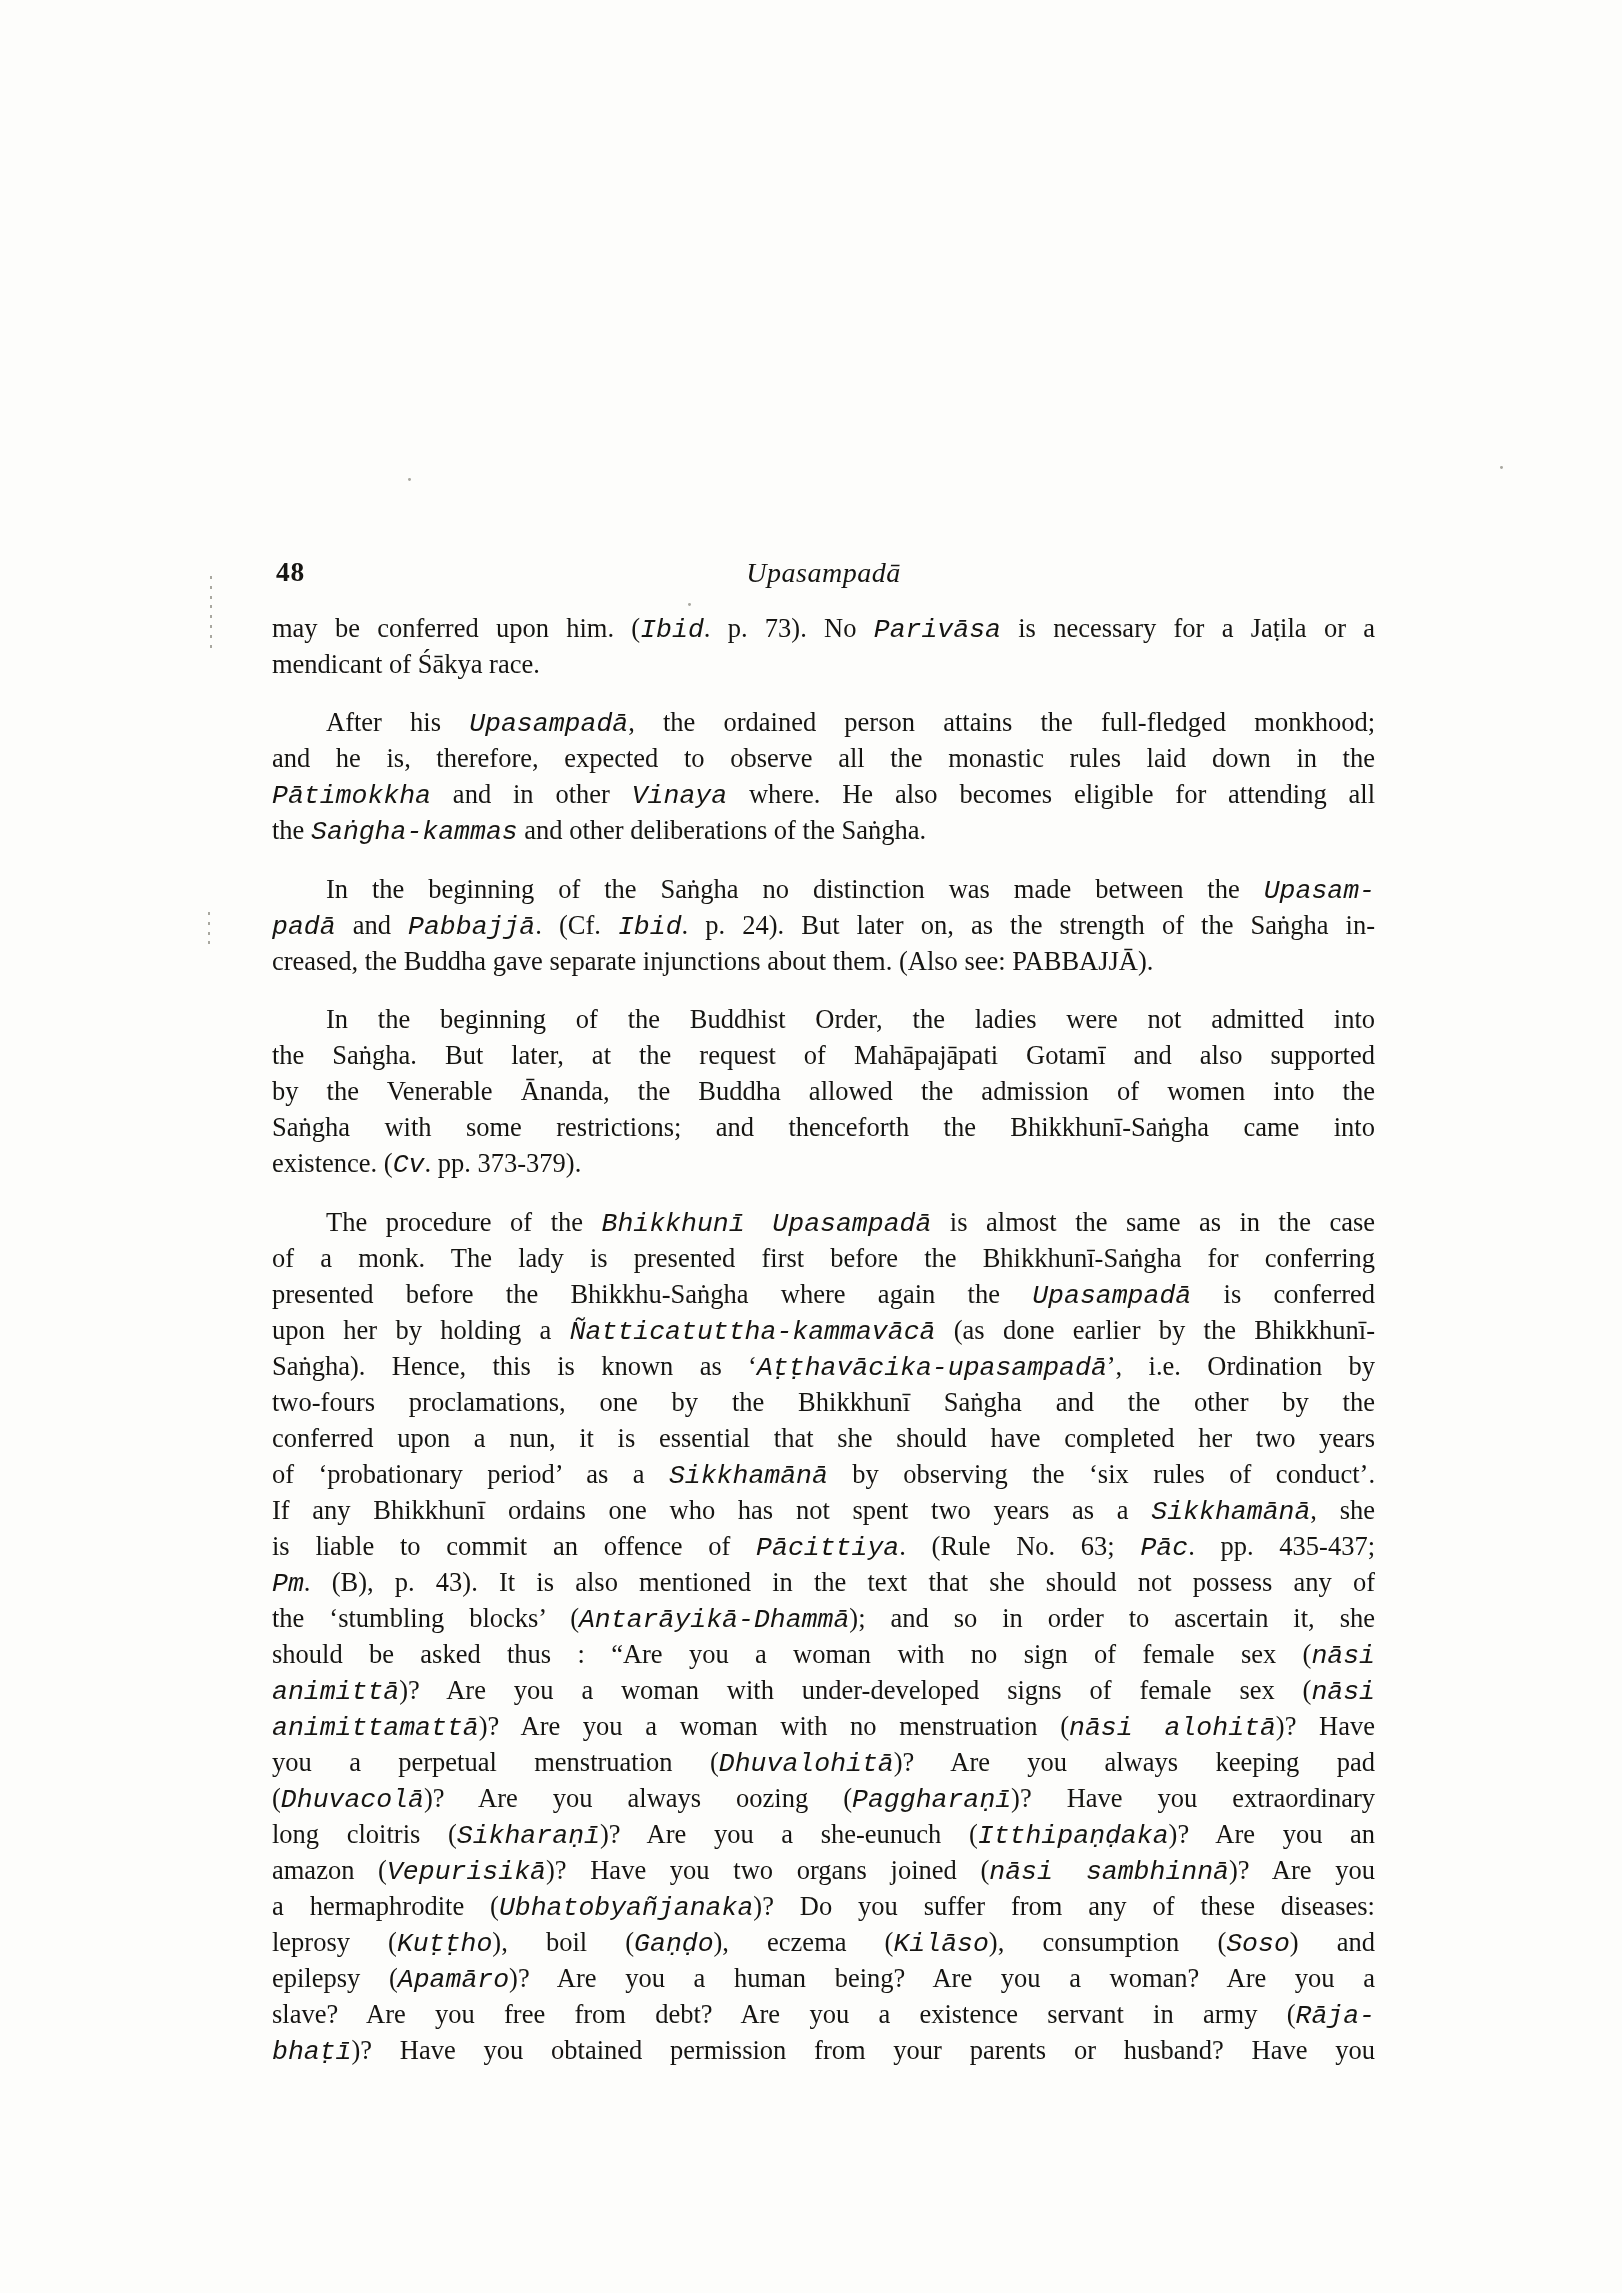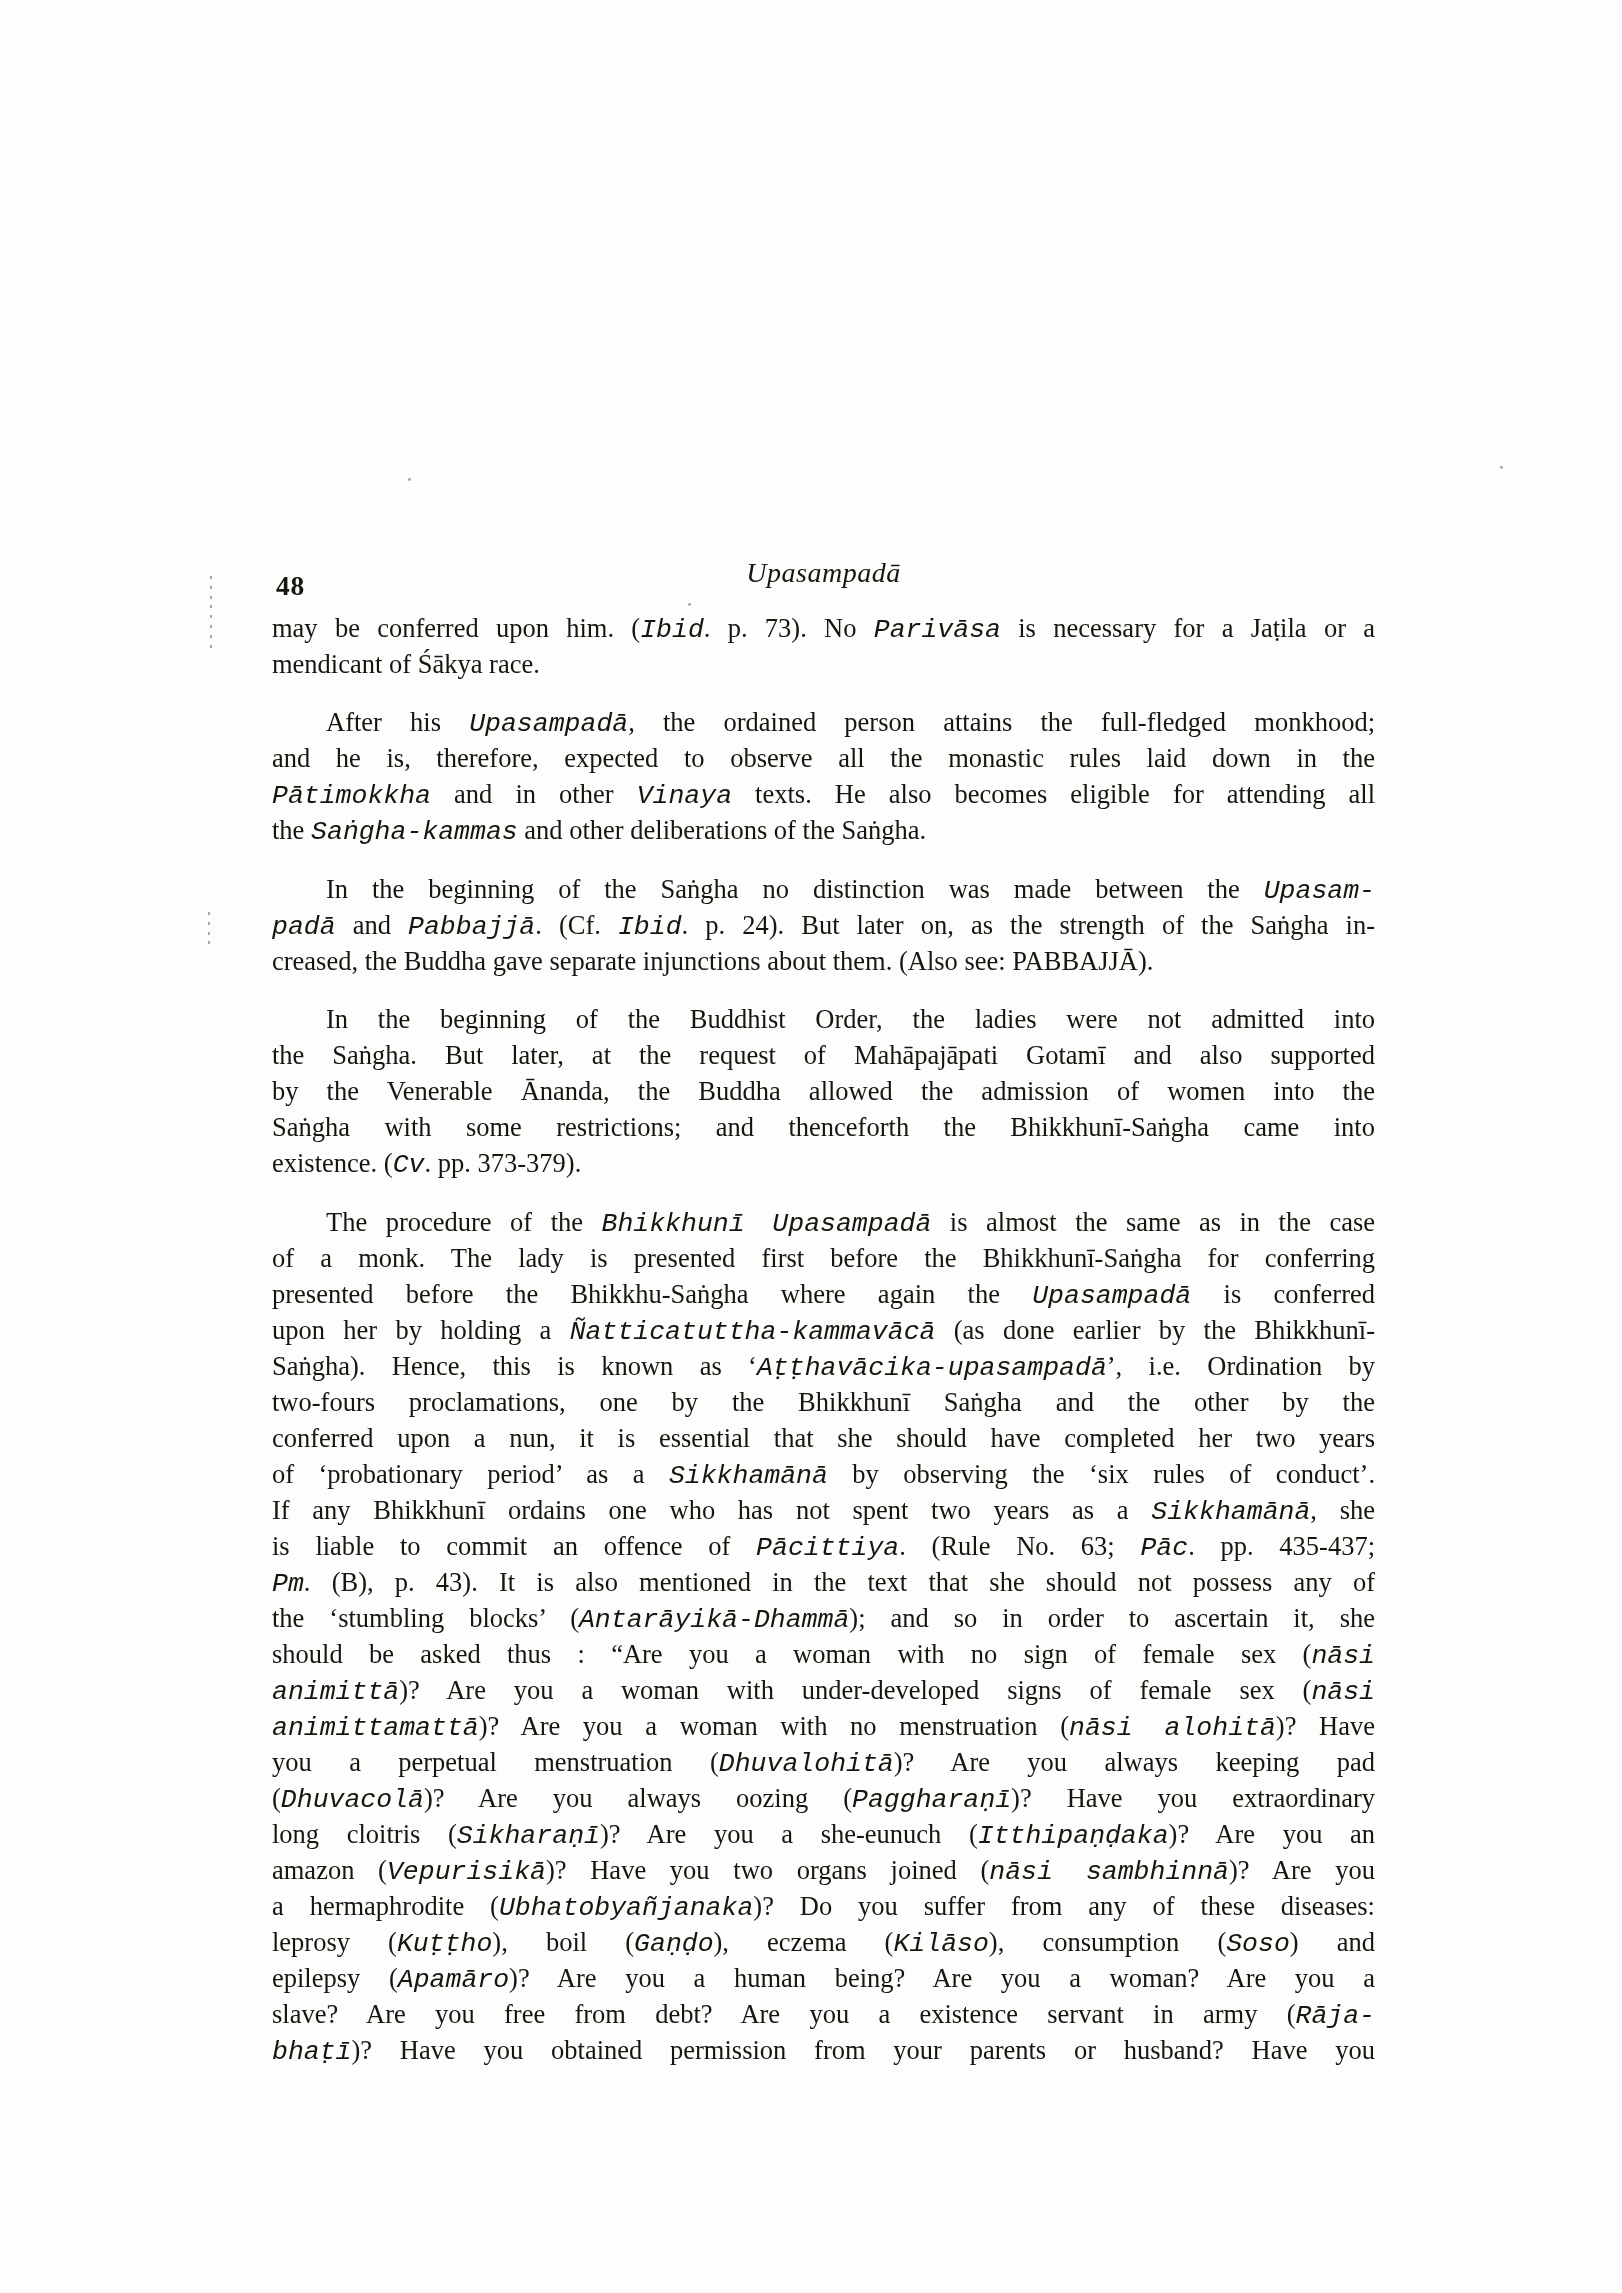--- a/index.html
+++ b/index.html
@@ -9,21 +9,21 @@
     background:#fdfdfb;
     font-family:"Liberation Serif","DejaVu Serif",serif;
     color:#161512;
     overflow:hidden;
   }
   .text-block{
     position:absolute;left:272px;top:555px;width:1103px;
   }
   .page-head{position:relative;height:43px;margin-bottom:11.8px;}
   .page-num{
-    position:absolute;left:3.9px;top:16px;
+    position:absolute;left:3.9px;top:2px;
     font-size:27.4px;font-weight:600;letter-spacing:1px;
   }
   .running-title{
     position:absolute;left:0;right:0;top:2px;text-align:center;
     font-size:28px;font-style:italic;letter-spacing:0.5px;
   }
   .paragraph{margin:0 0 22.5px 0;}
   .paragraph.large-gap{margin-top:19.6px;}
   .line{
     font-size:26.5px;line-height:36px;height:36px;overflow:hidden;
@@ -57,21 +57,21 @@
       <span class="running-title">Upasampadā</span>
     </div>
     <div id="text-body">
         <div class="paragraph">
           <div class="line"><span>may be conferred upon him. (</span><i>Ibid</i><span>. p. 73). No </span><i>Parivāsa</i><span> is necessary for a Jaṭila or a</span></div>
           <div class="line last"><span>mendicant of Śākya race.</span></div>
         </div>
         <div class="paragraph">
           <div class="line indent"><span>After his </span><i>Upasampadā</i><span>, the ordained person attains the full-fledged monkhood;</span></div>
           <div class="line"><span>and he is, therefore, expected to observe all the monastic rules laid down in the</span></div>
-          <div class="line"><i>Pātimokkha</i><span> and in other </span><i>Vinaya</i><span> texts. He also becomes eligible for attending all</span></div>
+          <div class="line"><i>Pātimokkha</i><span> and in other </span><i>Vinaya</i><span> where. He also becomes eligible for attending all</span></div>
           <div class="line last"><span>the </span><i>Saṅgha-kammas</i><span> and other deliberations of the Saṅgha.</span></div>
         </div>
         <div class="paragraph">
           <div class="line indent"><span>In the beginning of the Saṅgha no distinction was made between the </span><i>Upasam-</i></div>
           <div class="line"><i>padā</i><span> and </span><i>Pabbajjā</i><span>. (Cf. </span><i>Ibid</i><span>. p. 24). But later on, as the strength of the Saṅgha in-</span></div>
           <div class="line last"><span>creased, the Buddha gave separate injunctions about them. (Also see: PABBAJJĀ).</span></div>
         </div>
         <div class="paragraph">
           <div class="line indent"><span>In the beginning of the Buddhist Order, the ladies were not admitted into</span></div>
           <div class="line"><span>the Saṅgha. But later, at the request of Mahāpajāpati Gotamī and also supported</span></div>

